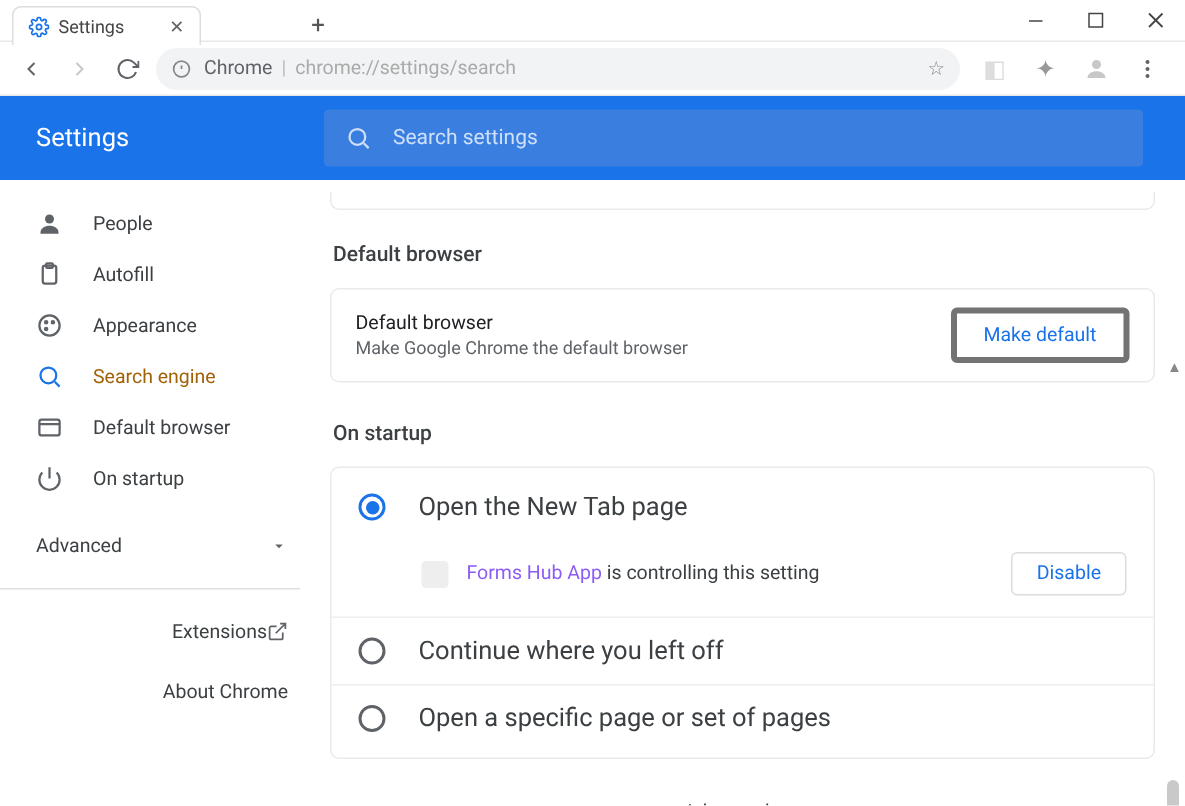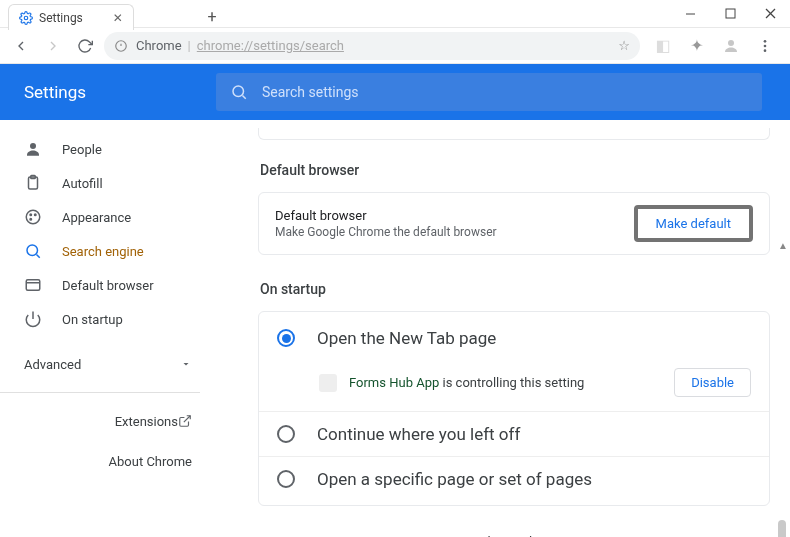--- a/index.html
+++ b/index.html
@@ -12,32 +12,32 @@
 .titlebar .tab-close { margin-left: 30px; color:#666; font-size:12px; }
 .titlebar .newtab { position:absolute; left: 202px; top:6px; width:20px; height:20px; display:flex; align-items:center; justify-content:center; color:#555; font-size:16px; }
 .winbtn { width: 40px; height: 28px; display:flex; align-items:center; justify-content:center; color:#444; }
 
 .toolbar { height: 36px; display:flex; align-items:center; padding: 0 8px; gap: 6px; border-bottom:1px solid #e8e8e8; background:#fff; }
 .toolbtn { width:26px; height:26px; display:flex; align-items:center; justify-content:center; color:#5f6368; border-radius:50%; }
 .toolbtn.disabled { color:#bfbfbf; }
 .omnibox { flex:1; height:28px; background:#f1f3f4; border-radius:14px; display:flex; align-items:center; padding:0 10px; font-size:13px; color:#666; }
 .omnibox .chip { color:#5f6368; font-size:13px; }
 .omnibox .sep { margin:0 6px; color:#bbb; }
-.omnibox .url { color:#aaa;text-decoration:underline; }
+.omnibox .url { color:#aaa; }
 .omni-actions { display:flex; gap:8px; padding:0 4px; }
 
 
 .app-header { height:56px; background:#1a73e8; display:flex; align-items:center; color:#fff; }
 .app-title { width:216px; padding-left:24px; font-size:17px; }
 .search-wrap { flex:1; padding-right:28px; }
 .search-box { height:38px; background:#3a7fe0; border-radius:3px; display:flex; align-items:center; padding:0 14px; color:#cfe0fb; font-size:14px; }
 .search-box .si { margin-right:14px; display:flex; }
 
 
-.app-body { display:flex; height:calc(537px - 28px - 36px - 56px); position:relative;gap:38px; }
+.app-body { display:flex; height:calc(537px - 28px - 36px - 56px); position:relative; }
 .sidebar { width:216px; padding: 12px 0 0 0; display:flex; flex-direction:column; }
 .nav-item { height:34px; display:flex; align-items:center; padding-left:24px; font-size:13px; color:#3c4043; gap:20px; border-radius:0 17px 17px 0; margin-right:12px; cursor:pointer; }
 .nav-item.active { color:#a16207; }
 .nav-ico { width:18px; height:18px; display:flex; align-items:center; justify-content:center; }
 .adv-row { height:40px; display:flex; align-items:center; justify-content:space-between; padding:0 24px; font-size:13px; color:#3c4043; margin-top:8px; }
 .divider { height:1px; background:#e0e0e0; margin:8px 16px 8px 0; }
 .ext-row { height:40px; display:flex; align-items:center; justify-content:flex-end; padding:0 24px; font-size:13px; color:#3c4043; }
 
 .content { flex:1; padding: 8px 20px 0 4px; overflow:hidden; color:#3c4043; }
 .cut-card { height:12px; border:1px solid #e8eaed; border-top:none; border-radius:0 0 6px 6px; margin-bottom:22px; }
@@ -48,21 +48,21 @@
 .db-text .s { font-size:12px; color:#5f6368; }
 .mbtn { border:4px solid #737373; background:#fff; color:#1a73e8; font-size:13px; padding:7px 18px; border-radius:4px; cursor:pointer; }
 
 .startup-card { margin-top:14px; padding:4px 0; }
 .radio-row { display:flex; align-items:center; padding:12px 18px; gap:22px; font-size:17px; color:#3c4043; }
 .radio { width:18px; height:18px; border:2px solid #5f6368; border-radius:50%; display:flex; align-items:center; justify-content:center; flex-shrink:0; }
 .radio.checked { border-color:#1a73e8; }
 .radio.checked::after { content:""; width:9px; height:9px; background:#1a73e8; border-radius:50%; }
 .control-row { display:flex; align-items:center; padding:8px 18px 14px 60px; font-size:13px; border-bottom:1px solid #eee; }
 .ext-ico { width:18px; height:18px; background:#eee; border-radius:3px; margin-right:12px; }
-.link { color:#14532d; }
+.link { color:#8b5cf6; }
 .disable-btn { margin-left:auto; border:1px solid #dadce0; background:#fff; color:#1a73e8; font-size:13px; padding:6px 16px; border-radius:4px; cursor:pointer; }
 .adv-bottom { text-align:center; font-size:13px; color:#3c4043; padding:28px 0; }
 .adv-bottom .chev { display:inline-block; margin-left:8px; }
 
 .scrollbar { position:absolute; right:2px; top:120px; width:10px; height:400px; }
 .sb-thumb { position:absolute; top:280px; width:8px; height:76px; background:#c9c9c9; border-radius:4px; }
 .sb-arrow { width:10px; height:10px; color:#888; display:flex; align-items:center; justify-content:center; font-size:10px; }
 
 svg { display:block; }
 </style>

